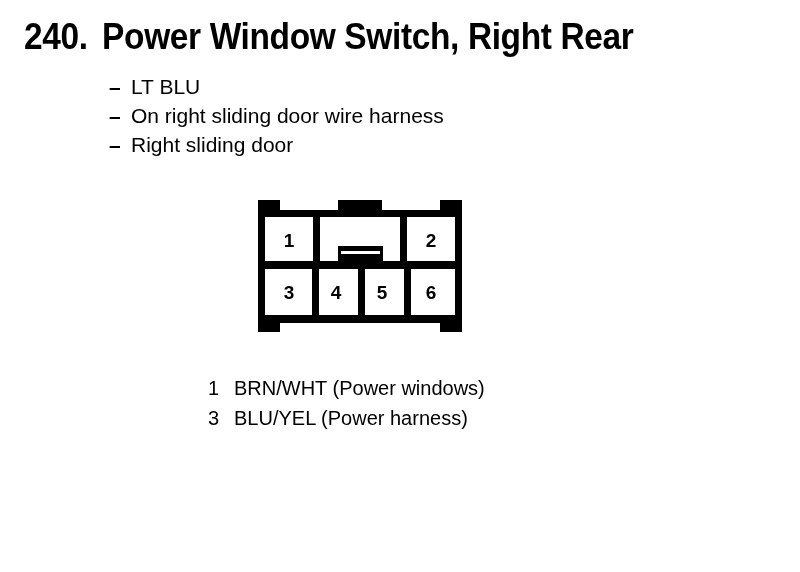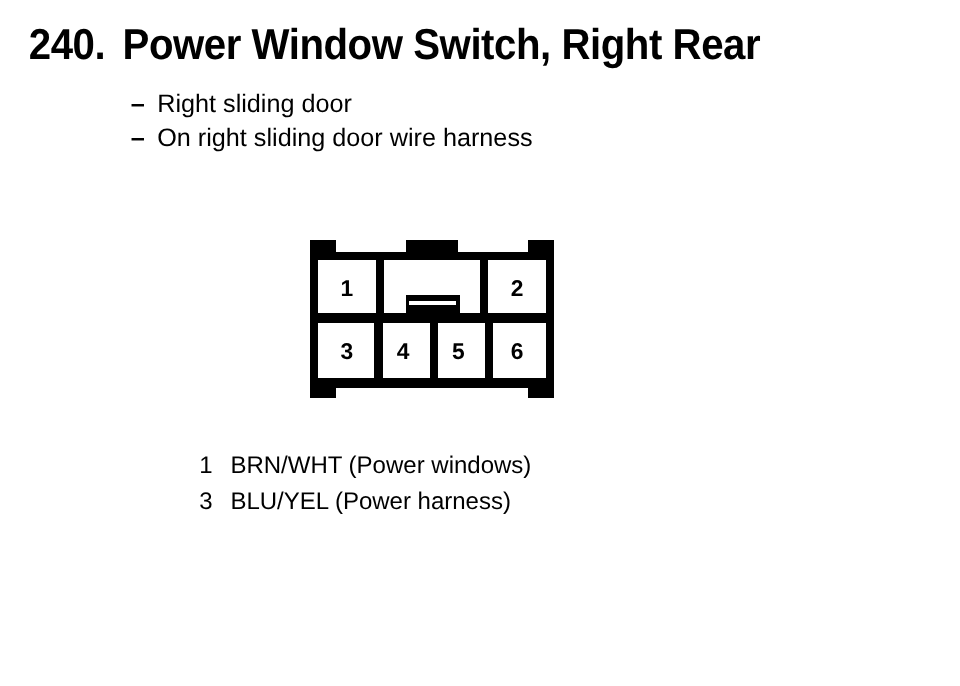--- a/index.html
+++ b/index.html
@@ -77,42 +77,46 @@
     position: absolute;
     left: 166px;
     top: 374px;
     font-size: 20px;
     line-height: 29.5px;
     white-space: nowrap;
   }
   #pin-legend .prow {
     display: block;
     height: 29.5px;
+    margin-left: 42px;
   }
   #pin-legend .pnum {
     display: inline-block;
     width: 26px;
   }
   #pin-legend .plabel {
     display: inline-block;
   }
 </style>
 </head>
 <body>
 
 <div id="page-title">
   <span class="num">240.</span><span class="txt">Power Window Switch, Right Rear</span>
 </div>
 
 <div id="descriptors">
   <span class="dline">
-    <span class="dash">–</span><span>Right sliding door</span>
+    <span class="dash">–</span><span>LT BLU</span>
   </span>
   <span class="dline">
     <span class="dash">–</span><span>On right sliding door wire harness</span>
+  </span>
+  <span class="dline">
+    <span class="dash">–</span><span>Right sliding door</span>
   </span>
 </div>
 
 <div id="connector">
   <svg width="204" height="134" viewBox="0 0 204 134" xmlns="http://www.w3.org/2000/svg" shape-rendering="crispEdges">
 
     <path fill="#000000" d="M 0,1
              L 22,1 L 22,11 L 80,11 L 80,1
              L 124,1 L 124,11 L 182,11 L 182,1
              L 204,1 L 204,133

